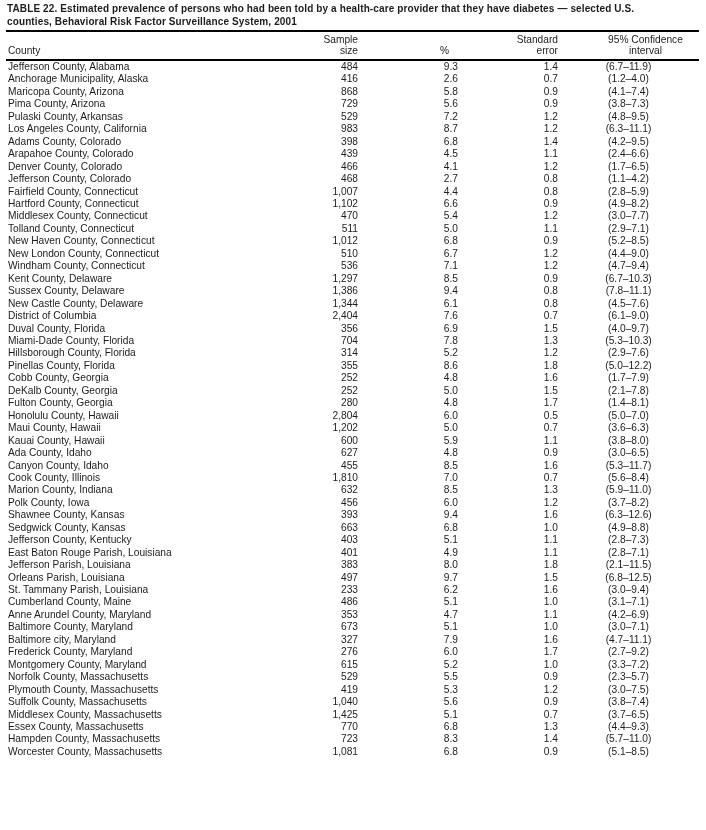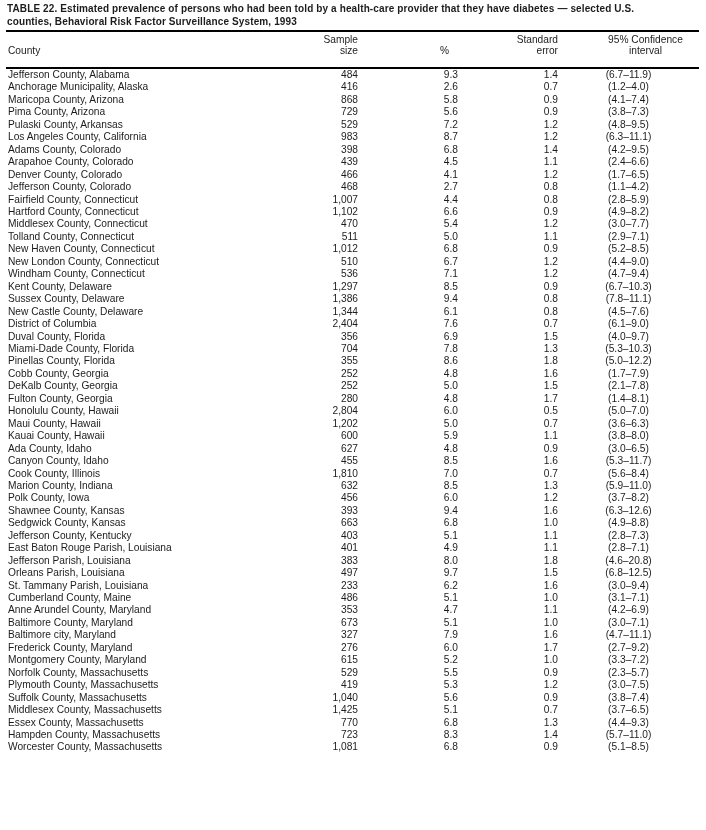--- a/index.html
+++ b/index.html
@@ -35,37 +35,37 @@
     font-size: 10.2px;
     font-weight: 400;
     line-height: 12.45px;
     white-space: nowrap;
     overflow: hidden;
   }
   thead th {
     vertical-align: bottom;
     line-height: 10.9px;
     padding-top: 3px;
-    padding-bottom: 10px;
+    padding-bottom: 2px;
     border-bottom: 2px solid #000;
   }
   .c-county { text-align: left; padding-left: 2px; }
   .c-num    { text-align: right; }
   .c-ci     { text-align: center; }
   .hdr-pct  { padding-right: 9px; }
   .hdr-ci   { padding-left: 34px; }
 </style>
 </head>
 <body>
 
 <div class="page">
 
   <div class="title">
     <div>TABLE 22. Estimated prevalence of persons who had been told by a health-care provider that they have diabetes — selected U.S.</div>
-    <div>counties, Behavioral Risk Factor Surveillance System, 1993</div>
+    <div>counties, Behavioral Risk Factor Surveillance System, 2001</div>
   </div>
 
   <div class="rule"></div>
 
   <table>
     <colgroup>
       <col style="width:311px">
       <col style="width:41px">
       <col style="width:100px">
       <col style="width:100px">
@@ -268,20 +268,27 @@
 
   <tr>
     <td class="c-county">Miami-Dade County, Florida</td>
     <td class="c-num">704</td>
     <td class="c-num">7.8</td>
     <td class="c-num">1.3</td>
     <td class="c-ci">(5.3–10.3)</td>
   </tr>
 
 
+  <tr>
+    <td class="c-county">Hillsborough County, Florida</td>
+    <td class="c-num">314</td>
+    <td class="c-num">5.2</td>
+    <td class="c-num">1.2</td>
+    <td class="c-ci">(2.9–7.6)</td>
+  </tr>
 
   <tr>
     <td class="c-county">Pinellas County, Florida</td>
     <td class="c-num">355</td>
     <td class="c-num">8.6</td>
     <td class="c-num">1.8</td>
     <td class="c-ci">(5.0–12.2)</td>
   </tr>
 
   <tr>
@@ -404,21 +411,21 @@
     <td class="c-num">4.9</td>
     <td class="c-num">1.1</td>
     <td class="c-ci">(2.8–7.1)</td>
   </tr>
 
   <tr>
     <td class="c-county">Jefferson Parish, Louisiana</td>
     <td class="c-num">383</td>
     <td class="c-num">8.0</td>
     <td class="c-num">1.8</td>
-    <td class="c-ci">(4.6–20.8)</td>
+    <td class="c-ci">(2.1–11.5)</td>
   </tr>
 
   <tr>
     <td class="c-county">Orleans Parish, Louisiana</td>
     <td class="c-num">497</td>
     <td class="c-num">9.7</td>
     <td class="c-num">1.5</td>
     <td class="c-ci">(6.8–12.5)</td>
   </tr>
 

